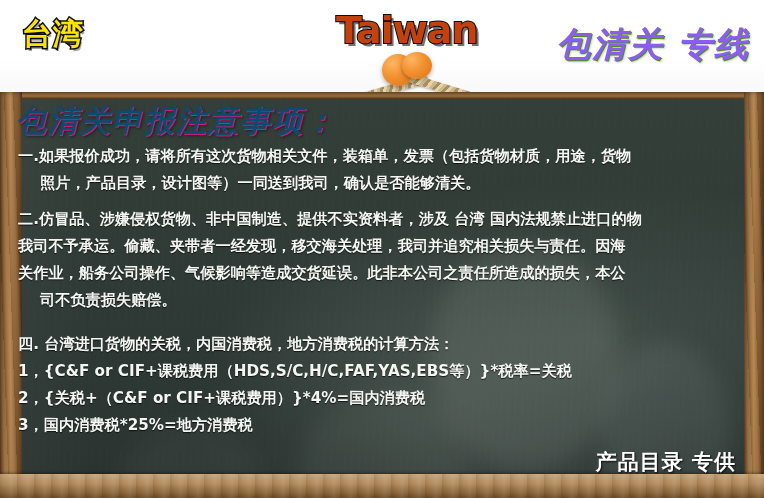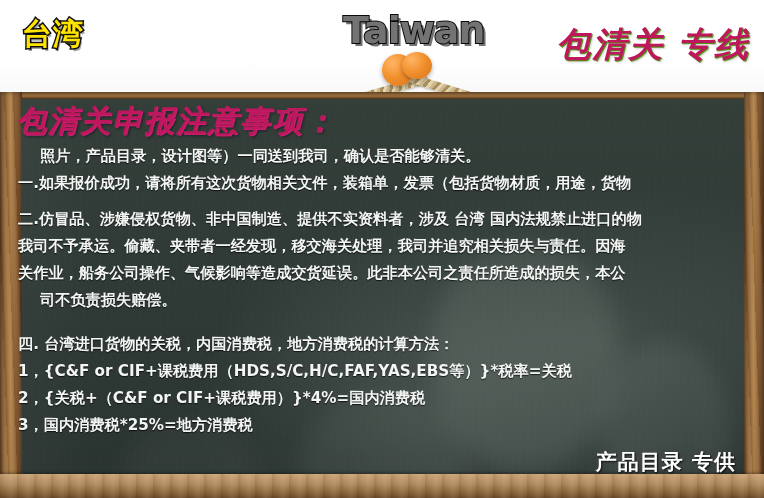--- a/index.html
+++ b/index.html
@@ -34,29 +34,29 @@
     position:absolute;color:#ffe400;font-weight:bold;font-style:normal;
     font-family:"DejaVu Sans","Liberation Sans",sans-serif;
     letter-spacing:1px;white-space:nowrap;
     -webkit-text-stroke:3px #111;paint-order:stroke fill;
     text-shadow:2px 3px 0 rgba(0,0,0,.35);
   }
   #yellow1{left:22px;top:14px;font-size:30px;}
   #yellow2{left:14px;top:56px;font-size:30px;}
 
   
-  #taiwan{position:absolute;left:343px;top:8px;font-size:38px;font-weight:bold;
-    color:#737373;font-family:"DejaVu Sans","Liberation Sans",sans-serif;
+  #taiwan{position:absolute;left:336px;top:8px;font-size:38px;font-weight:bold;
+    color:#c2410c;font-family:"DejaVu Sans","Liberation Sans",sans-serif;
     letter-spacing:-1px;white-space:nowrap;
     -webkit-text-stroke:2px #100c0c;paint-order:stroke fill;
     text-shadow:3px 3px 0 rgba(0,0,0,.55);}
 
   
   #green{position:absolute;right:14px;top:22px;font-size:34px;font-weight:bold;
-    font-style:italic;color:#be185d;white-space:nowrap;letter-spacing:2px;
+    font-style:italic;color:#8b5cf6;white-space:nowrap;letter-spacing:2px;
     text-shadow:1px 1px 0 #4e9411,2px 2px 2px rgba(0,0,0,.18);
     font-family:"DejaVu Sans","Liberation Sans",sans-serif;}
 
   
   .board{position:absolute;left:0;top:92px;width:764px;height:406px;
     background:
       linear-gradient(90deg,rgba(255,255,255,.035) 0%,rgba(255,255,255,0) 12%),
       radial-gradient(ellipse at 78% 62%, rgba(190,205,195,.13) 0%, rgba(190,205,195,0) 46%),
       radial-gradient(ellipse at 58% 78%, rgba(200,210,205,.10) 0%, rgba(200,210,205,0) 40%),
       linear-gradient(180deg,#343f3a 0%,#2f3a36 48%,#2a3330 100%);
@@ -80,21 +80,21 @@
   .wood.top{left:0;top:92px;width:764px;height:7px;
     background:linear-gradient(180deg,#7d5730 0%,#a6753f 60%,#5e3f22 100%);}
   .ledge{position:absolute;left:0;top:474px;width:764px;height:24px;
     background:
       repeating-linear-gradient(90deg, rgba(0,0,0,.10) 0px, rgba(0,0,0,0) 5px, rgba(255,255,255,.09) 11px, rgba(255,255,255,0) 17px),
       linear-gradient(180deg,#c9a273 0%,#b08a5d 40%,#8a6438 78%,#6c4a27 100%);
     box-shadow:0 -1px 3px rgba(0,0,0,.4);}
 
   
   #title{position:absolute;left:16px;top:101px;font-size:30px;font-weight:bold;
-    font-style:italic;color:#be185d;white-space:nowrap;letter-spacing:2px;z-index:6;
+    font-style:italic;color:#0c4a6e;white-space:nowrap;letter-spacing:2px;z-index:6;
     text-shadow:1px 1px 0 #c81f74, 2px 2px 3px rgba(0,0,0,.45);
     font-family:Liberation Mono, monospace;}
 
   
   .body-txt{position:absolute;left:18px;top:143px;width:744px;z-index:5;
     color:#f4f6f4;font-size:15.2px;font-weight:bold;line-height:27px;
     font-family:"DejaVu Sans","Liberation Sans",sans-serif;
     text-shadow:0 1px 1px rgba(0,0,0,.7);}
   .item{margin-bottom:1px;}
   .ln{white-space:nowrap;overflow:hidden;}
@@ -141,22 +141,22 @@
   <div class="wood top"></div>
   <div class="wood left"></div>
   <div class="wood right"></div>
   <div class="ledge"></div>
 
   <div id="title">包清关申报注意事项：</div>
 
   <div class="body-txt">
 
     <div class="item">
+      <div class="ln">一.如果报价成功，请将所有这次货物相关文件，装箱单，发票（包括货物材质，用途，货物</div>
       <div class="ln ind">照片，产品目录，设计图等）一同送到我司，确认是否能够清关。</div>
-      <div class="ln">一.如果报价成功，请将所有这次货物相关文件，装箱单，发票（包括货物材质，用途，货物</div>
     </div>
     <div class="gap"></div>
 
     <div class="item">
       <div class="ln">二.仿冒品、涉嫌侵权货物、非中国制造、提供不实资料者，涉及 台湾 国内法规禁止进口的物</div>
       <div class="ln ind2">我司不予承运。偷藏、夹带者一经发现，移交海关处理，我司并追究相关损失与责任。因海</div>
       <div class="ln ind2">关作业，船务公司操作、气候影响等造成交货延误。此非本公司之责任所造成的损失，本公</div>
       <div class="ln ind">司不负责损失赔偿。</div>
     </div>
     <div class="gap"></div>

